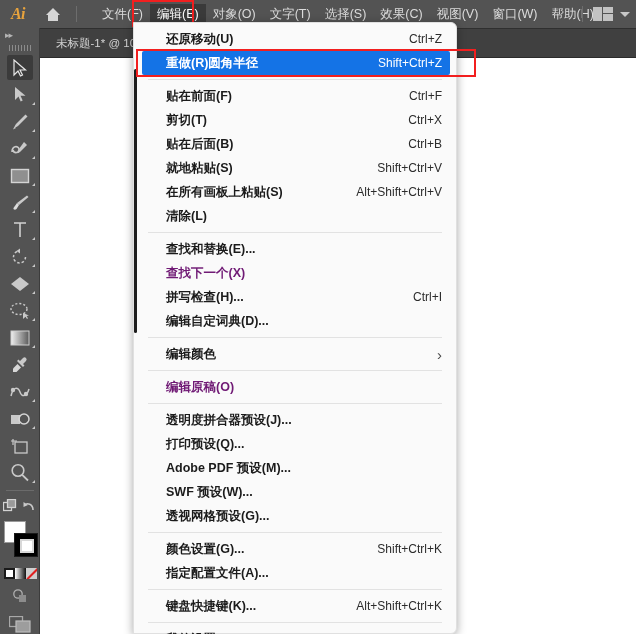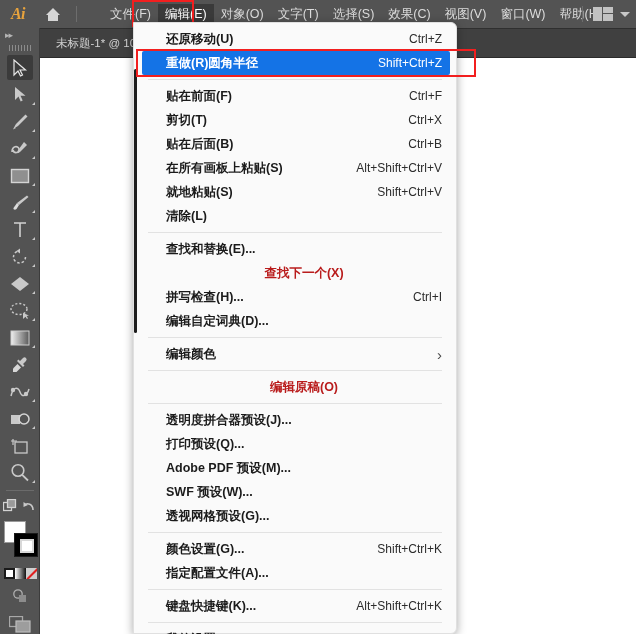--- a/index.html
+++ b/index.html
@@ -25,21 +25,21 @@
   .home-icon { width:15px; height:13px; position:relative; }
   .home-icon::before{
     content:""; position:absolute; left:0; top:0; width:0; height:0;
     border-left:7.5px solid transparent; border-right:7.5px solid transparent;
     border-bottom:7px solid #d6d6d6;
   }
   .home-icon::after{
     content:""; position:absolute; left:2.5px; top:6px; width:10px; height:7px; background:#d6d6d6;
   }
   .vsep { width:1px; height:16px; background:#6d6d6d; margin:0 6px; }
-  .menu-items { display:flex; align-items:center; height:28px; margin-left:20px; }
+  .menu-items { display:flex; align-items:center; height:28px; margin-left:12px; }
   .mi {
     height:20px; padding:0 7px; display:flex; align-items:center;
     color:#dcdcdc; font-size:12.5px; white-space:nowrap; line-height:20px;
   }
   .mi.active { background:#3a3a3a; color:#ffffff; }
 
   .red-box {
     position:absolute; border:2px solid #f21f1f; pointer-events:none;
   }
   #redbox-menu { left:132px; top:0px; width:62px; height:27px; }
@@ -108,21 +108,21 @@
     box-shadow:0 2px 10px rgba(0,0,0,0.35);
     font-size:12.5px; color:#1b1b1b; padding-top:4px;
     border-radius:0 6px 6px 0;
   }
   .mrow {
     position:relative; display:flex; align-items:center; height:24px;
     padding:0 14px 0 32px;
   }
   .mrow .lbl { flex:1; white-space:nowrap;font-weight:bold; }
   .mrow .acc { color:#2b2b2b; font-size:12px; white-space:nowrap; }
-  .mrow.dim .lbl { color:#b91c1c;text-align:center; }
+  .mrow.dim .lbl { color:#701a75; }
   .mrow.hl { background:#1473e6; margin:0 6px 0 8px; border-radius:2px; padding-left:24px; padding-right:8px; }
   .mrow.hl .lbl, .mrow.hl .acc { color:#ffffff; }
   .mrow .sub { color:#4a4a4a; font-size:12px; }
   .msep { height:1px; background:#e2e2e2; margin:4px 14px 4px 14px; }
   #redbox-item { left:136px; top:49px; width:340px; height:28px; }
 
   .mp-scroll {
     position:absolute; left:0px; top:46px; width:3px; height:264px;
     background:#1d1d1d; border-radius:2px;
   }
@@ -355,28 +355,28 @@
       </div>
       <div class="mrow">
         <div class="lbl">剪切(T)</div>
         <div class="acc">Ctrl+X</div>
       </div>
       <div class="mrow">
         <div class="lbl">贴在后面(B)</div>
         <div class="acc">Ctrl+B</div>
       </div>
       <div class="mrow">
+        <div class="lbl">就地粘贴(S)</div>
+        <div class="acc">Shift+Ctrl+V</div>
+      </div>
+      <div class="mrow">
         <div class="lbl">在所有画板上粘贴(S)</div>
         <div class="acc">Alt+Shift+Ctrl+V</div>
       </div>
       <div class="mrow">
-        <div class="lbl">就地粘贴(S)</div>
-        <div class="acc">Shift+Ctrl+V</div>
-      </div>
-      <div class="mrow">
         <div class="lbl">清除(L)</div>
       </div>
       <div class="msep"></div>
       <div class="mrow">
         <div class="lbl">查找和替换(E)...</div>
       </div>
       <div class="mrow dim">
         <div class="lbl">查找下一个(X)</div>
       </div>
       <div class="mrow">

